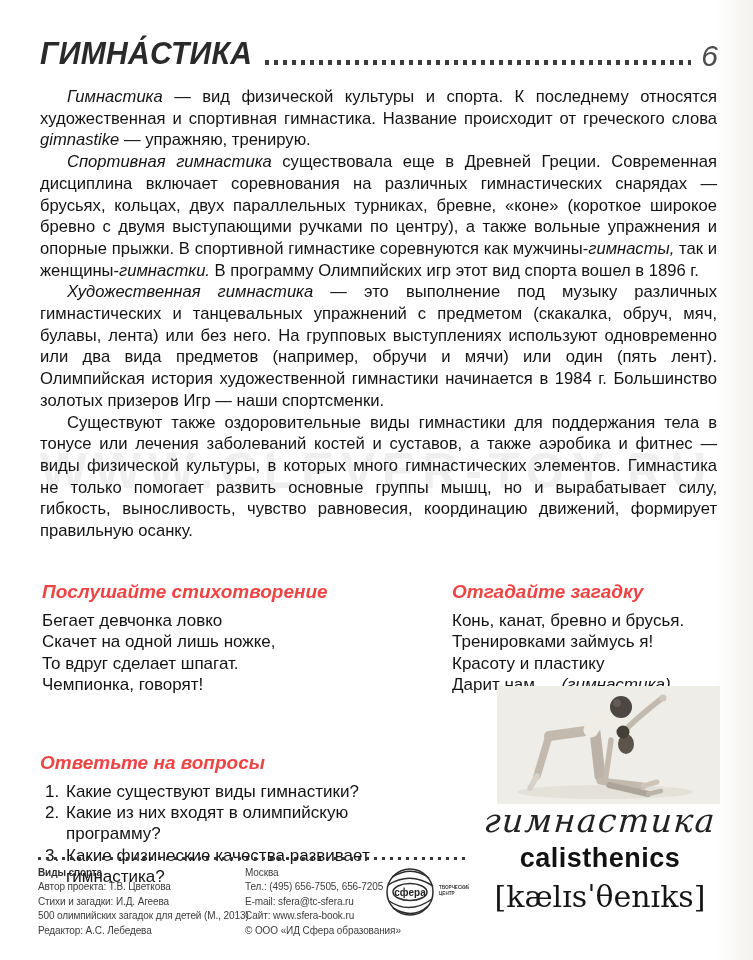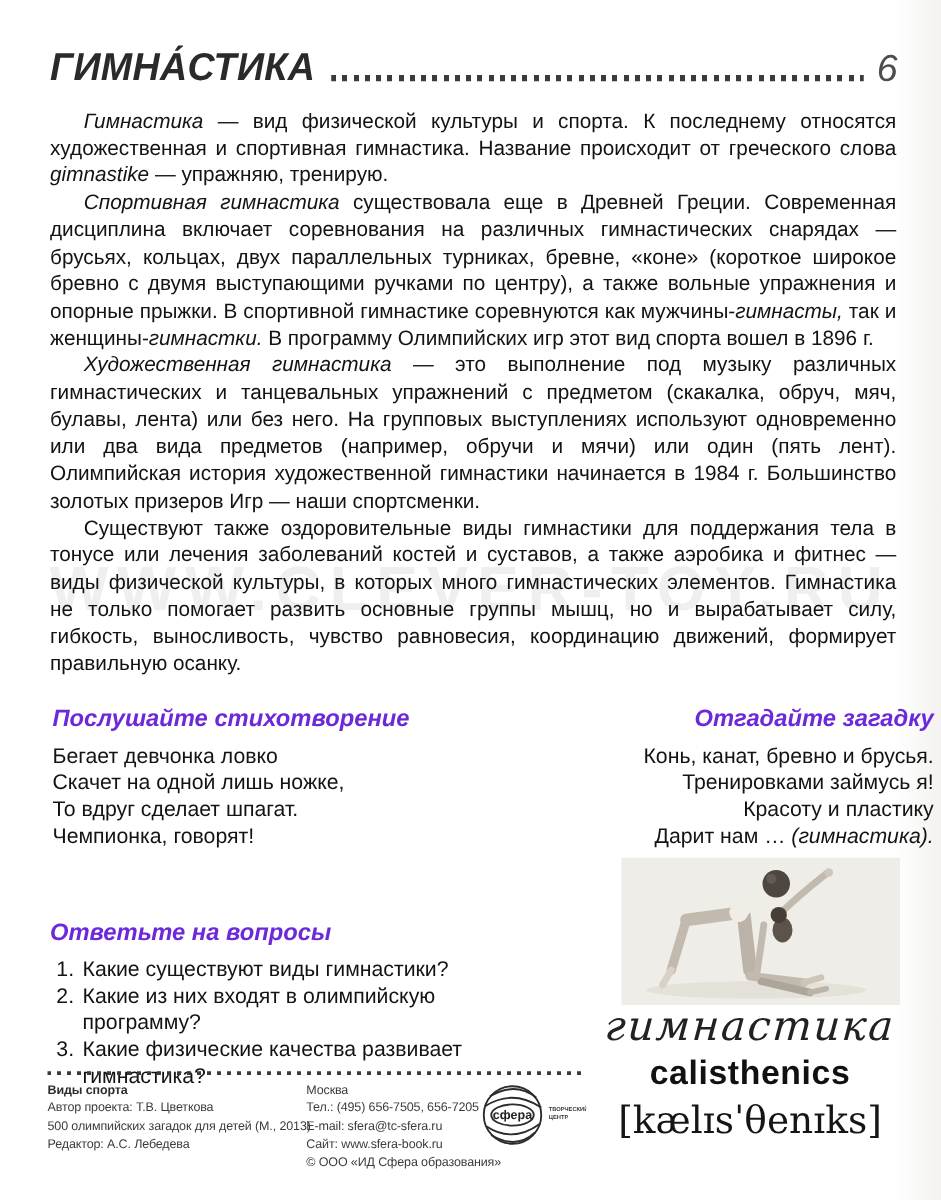--- a/index.html
+++ b/index.html
@@ -27,23 +27,23 @@
     flex:1;height:5px;margin:0 10px 7px 6px;
     background:repeating-linear-gradient(90deg,#3b3b3b 0 4px,transparent 4px 9px);
   }
   .page-num{font-size:30px;font-style:italic;color:#4d4d4d;line-height:1;margin-bottom:1px;}
 
   
   .body-text{left:40px;top:86px;width:677px;font-size:16.6px;line-height:21.7px;text-align:justify;color:#131313;}
   .body-text p{margin:0;text-indent:27px;}
 
   
-  .col-heading{font-size:19px;font-weight:bold;font-style:italic;color:#6d28d9;margin:0 0 7px 0;}
+  .col-heading{font-size:19px;font-weight:bold;font-style:italic;color:#ef4444;margin:16px 0 7px 0;}
   .poem{left:42px;top:565px;width:380px;}
-  .riddle{left:452px;top:565px;width:295px;text-align:right;}
+  .riddle{left:452px;top:565px;width:295px;}
   .verse-line{font-size:17px;line-height:21.4px;color:#131313;}
 
   
   .questions{left:40px;top:736px;width:402px;}
   .questions ol{margin:0;padding:0 0 0 24px;}
   .questions li{font-size:17px;line-height:21.2px;color:#131313;padding-left:2px;}
 
   
   .photo-wrap{left:497px;top:686px;width:223px;height:118px;}
 
@@ -143,20 +143,21 @@
 
 <div class="abs handwritten">гимнастика</div>
 <div class="abs english-word">calisthenics</div>
 <div class="abs transcription">[kælɪsˈθenɪks]</div>
 
 <div class="abs footer-dots"></div>
 
 <div class="abs credits">
   <div class="foot-line bold">Виды спорта</div>
   <div class="foot-line">Автор проекта: Т.В. Цветкова</div>
+  <div class="foot-line">Стихи и загадки: И.Д. Агеева</div>
   <div class="foot-line">500 олимпийских загадок для детей (М., 2013)</div>
   <div class="foot-line">Редактор: А.С. Лебедева</div>
 </div>
 
 <div class="abs contacts">
   <div class="foot-line">Москва</div>
   <div class="foot-line">Тел.: (495) 656-7505, 656-7205</div>
   <div class="foot-line">E-mail: sfera@tc-sfera.ru</div>
   <div class="foot-line">Сайт: www.sfera-book.ru</div>
   <div class="foot-line">© ООО «ИД Сфера образования»</div>

